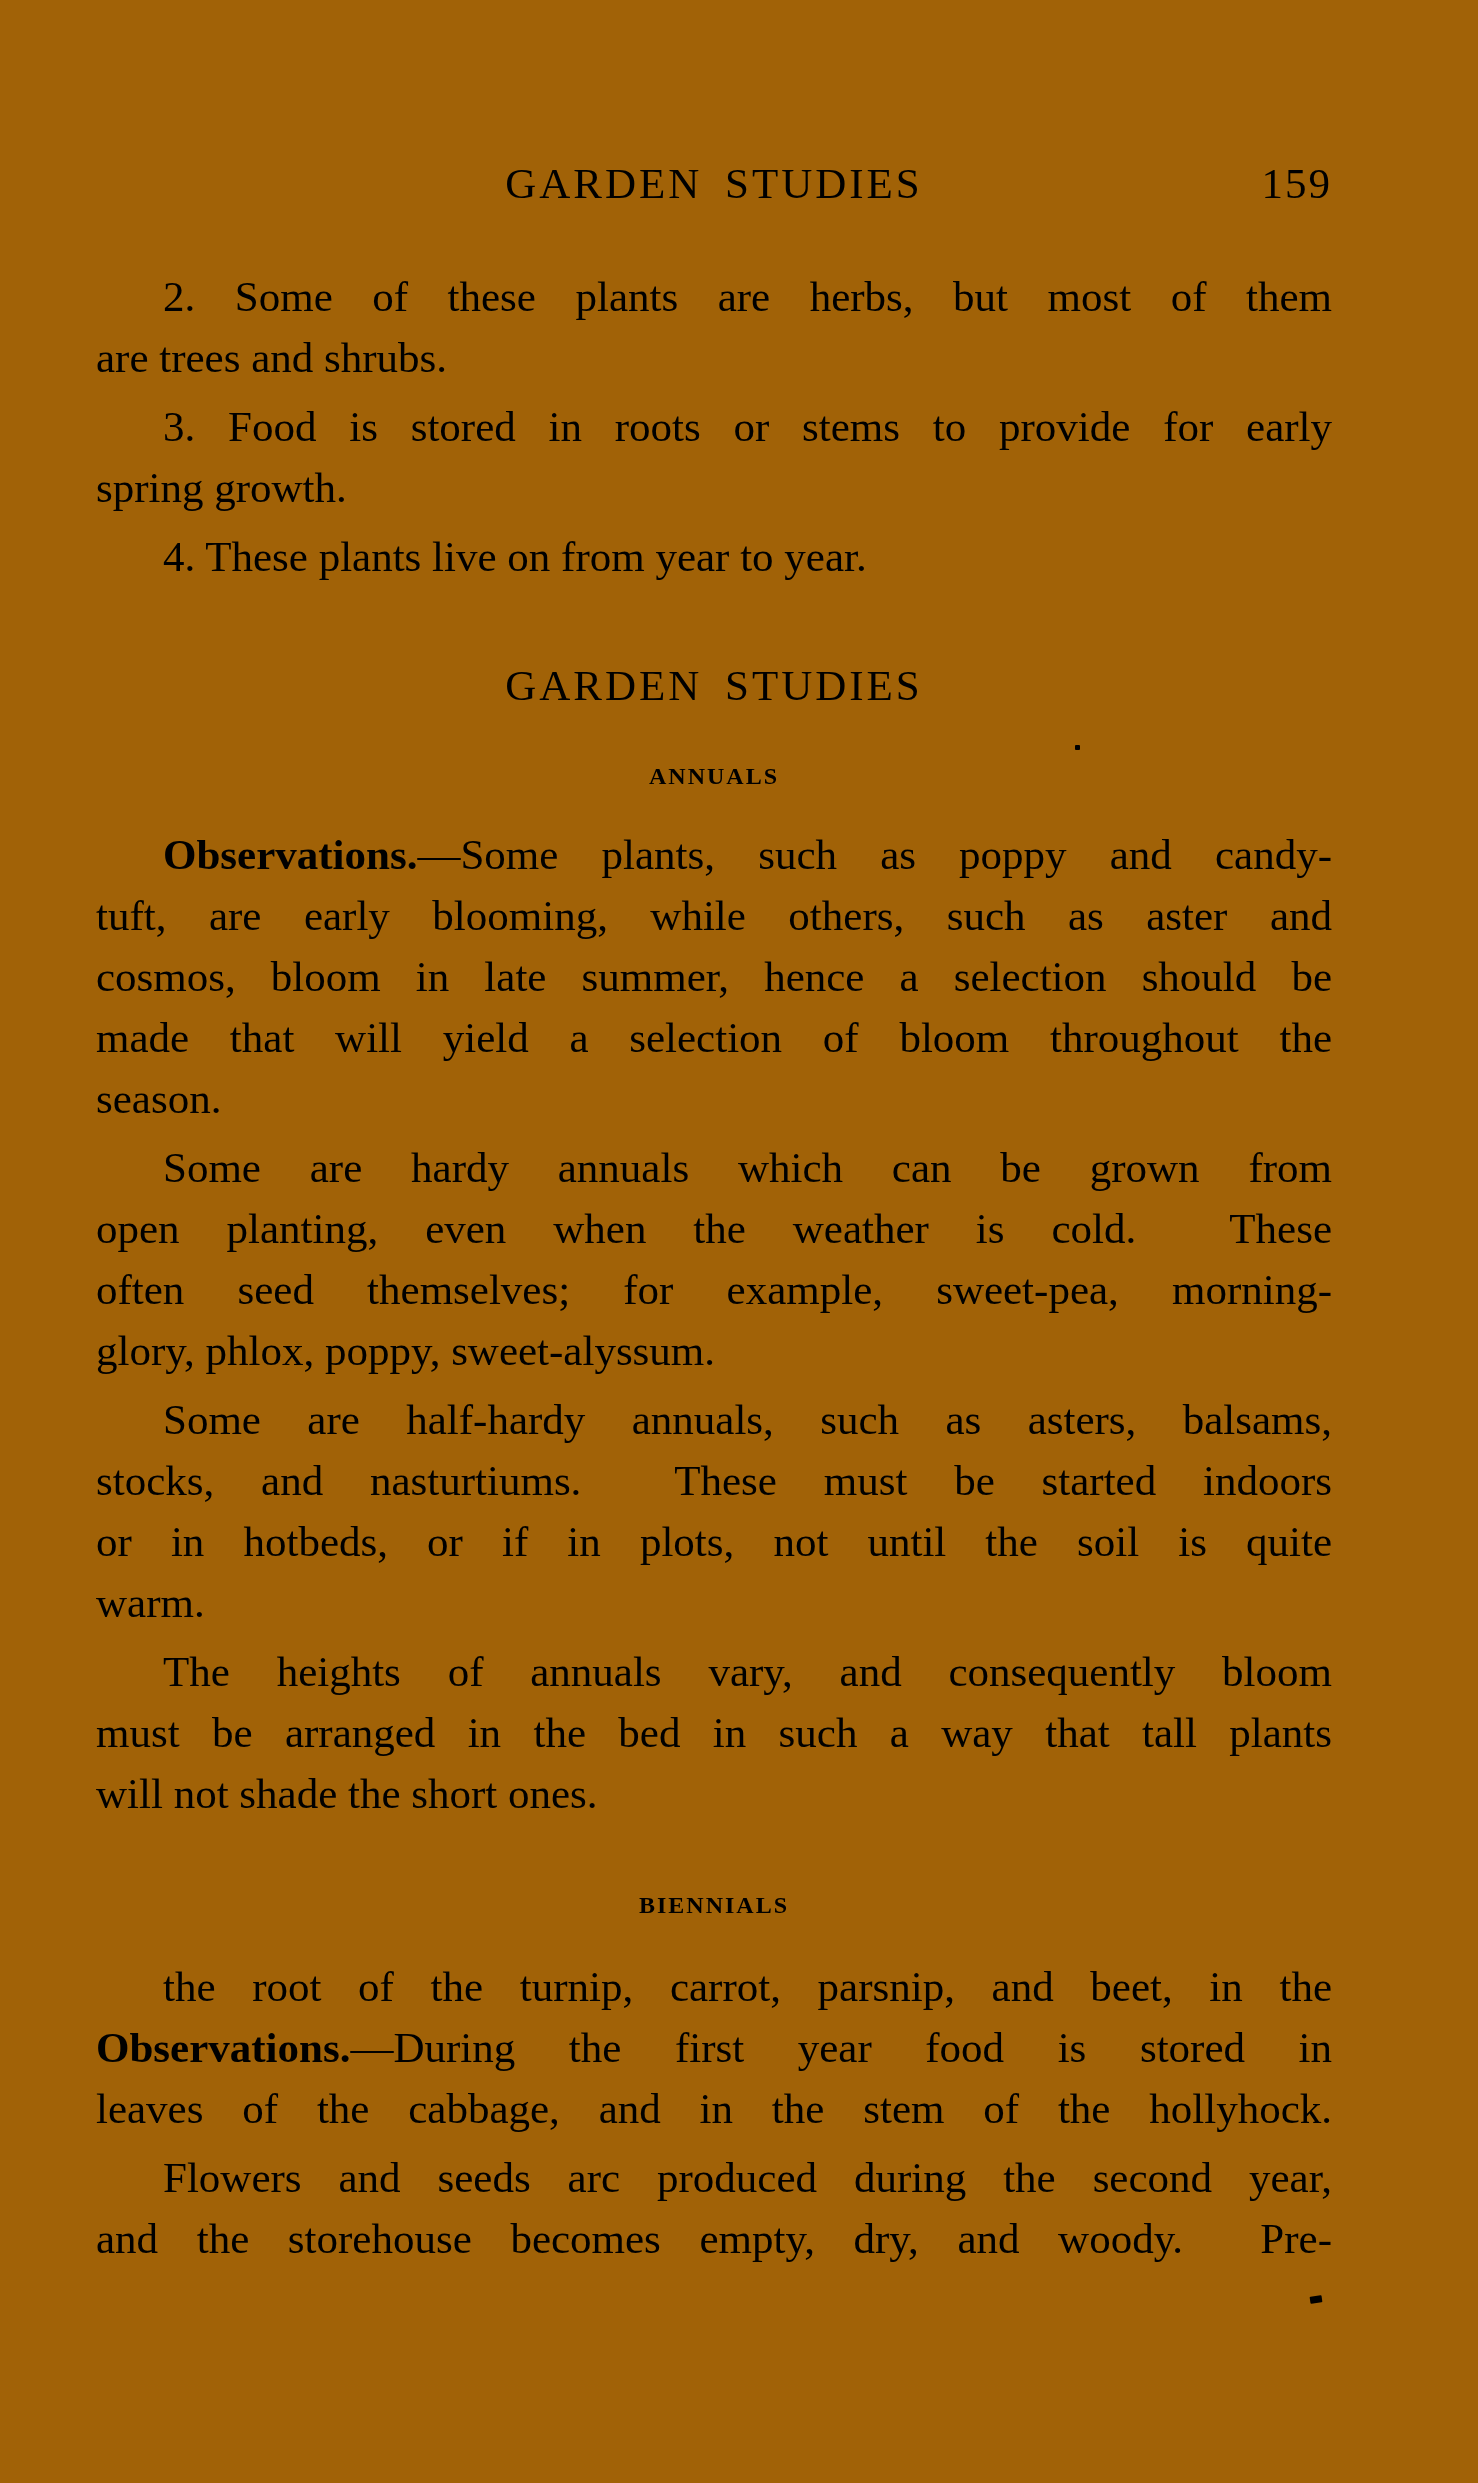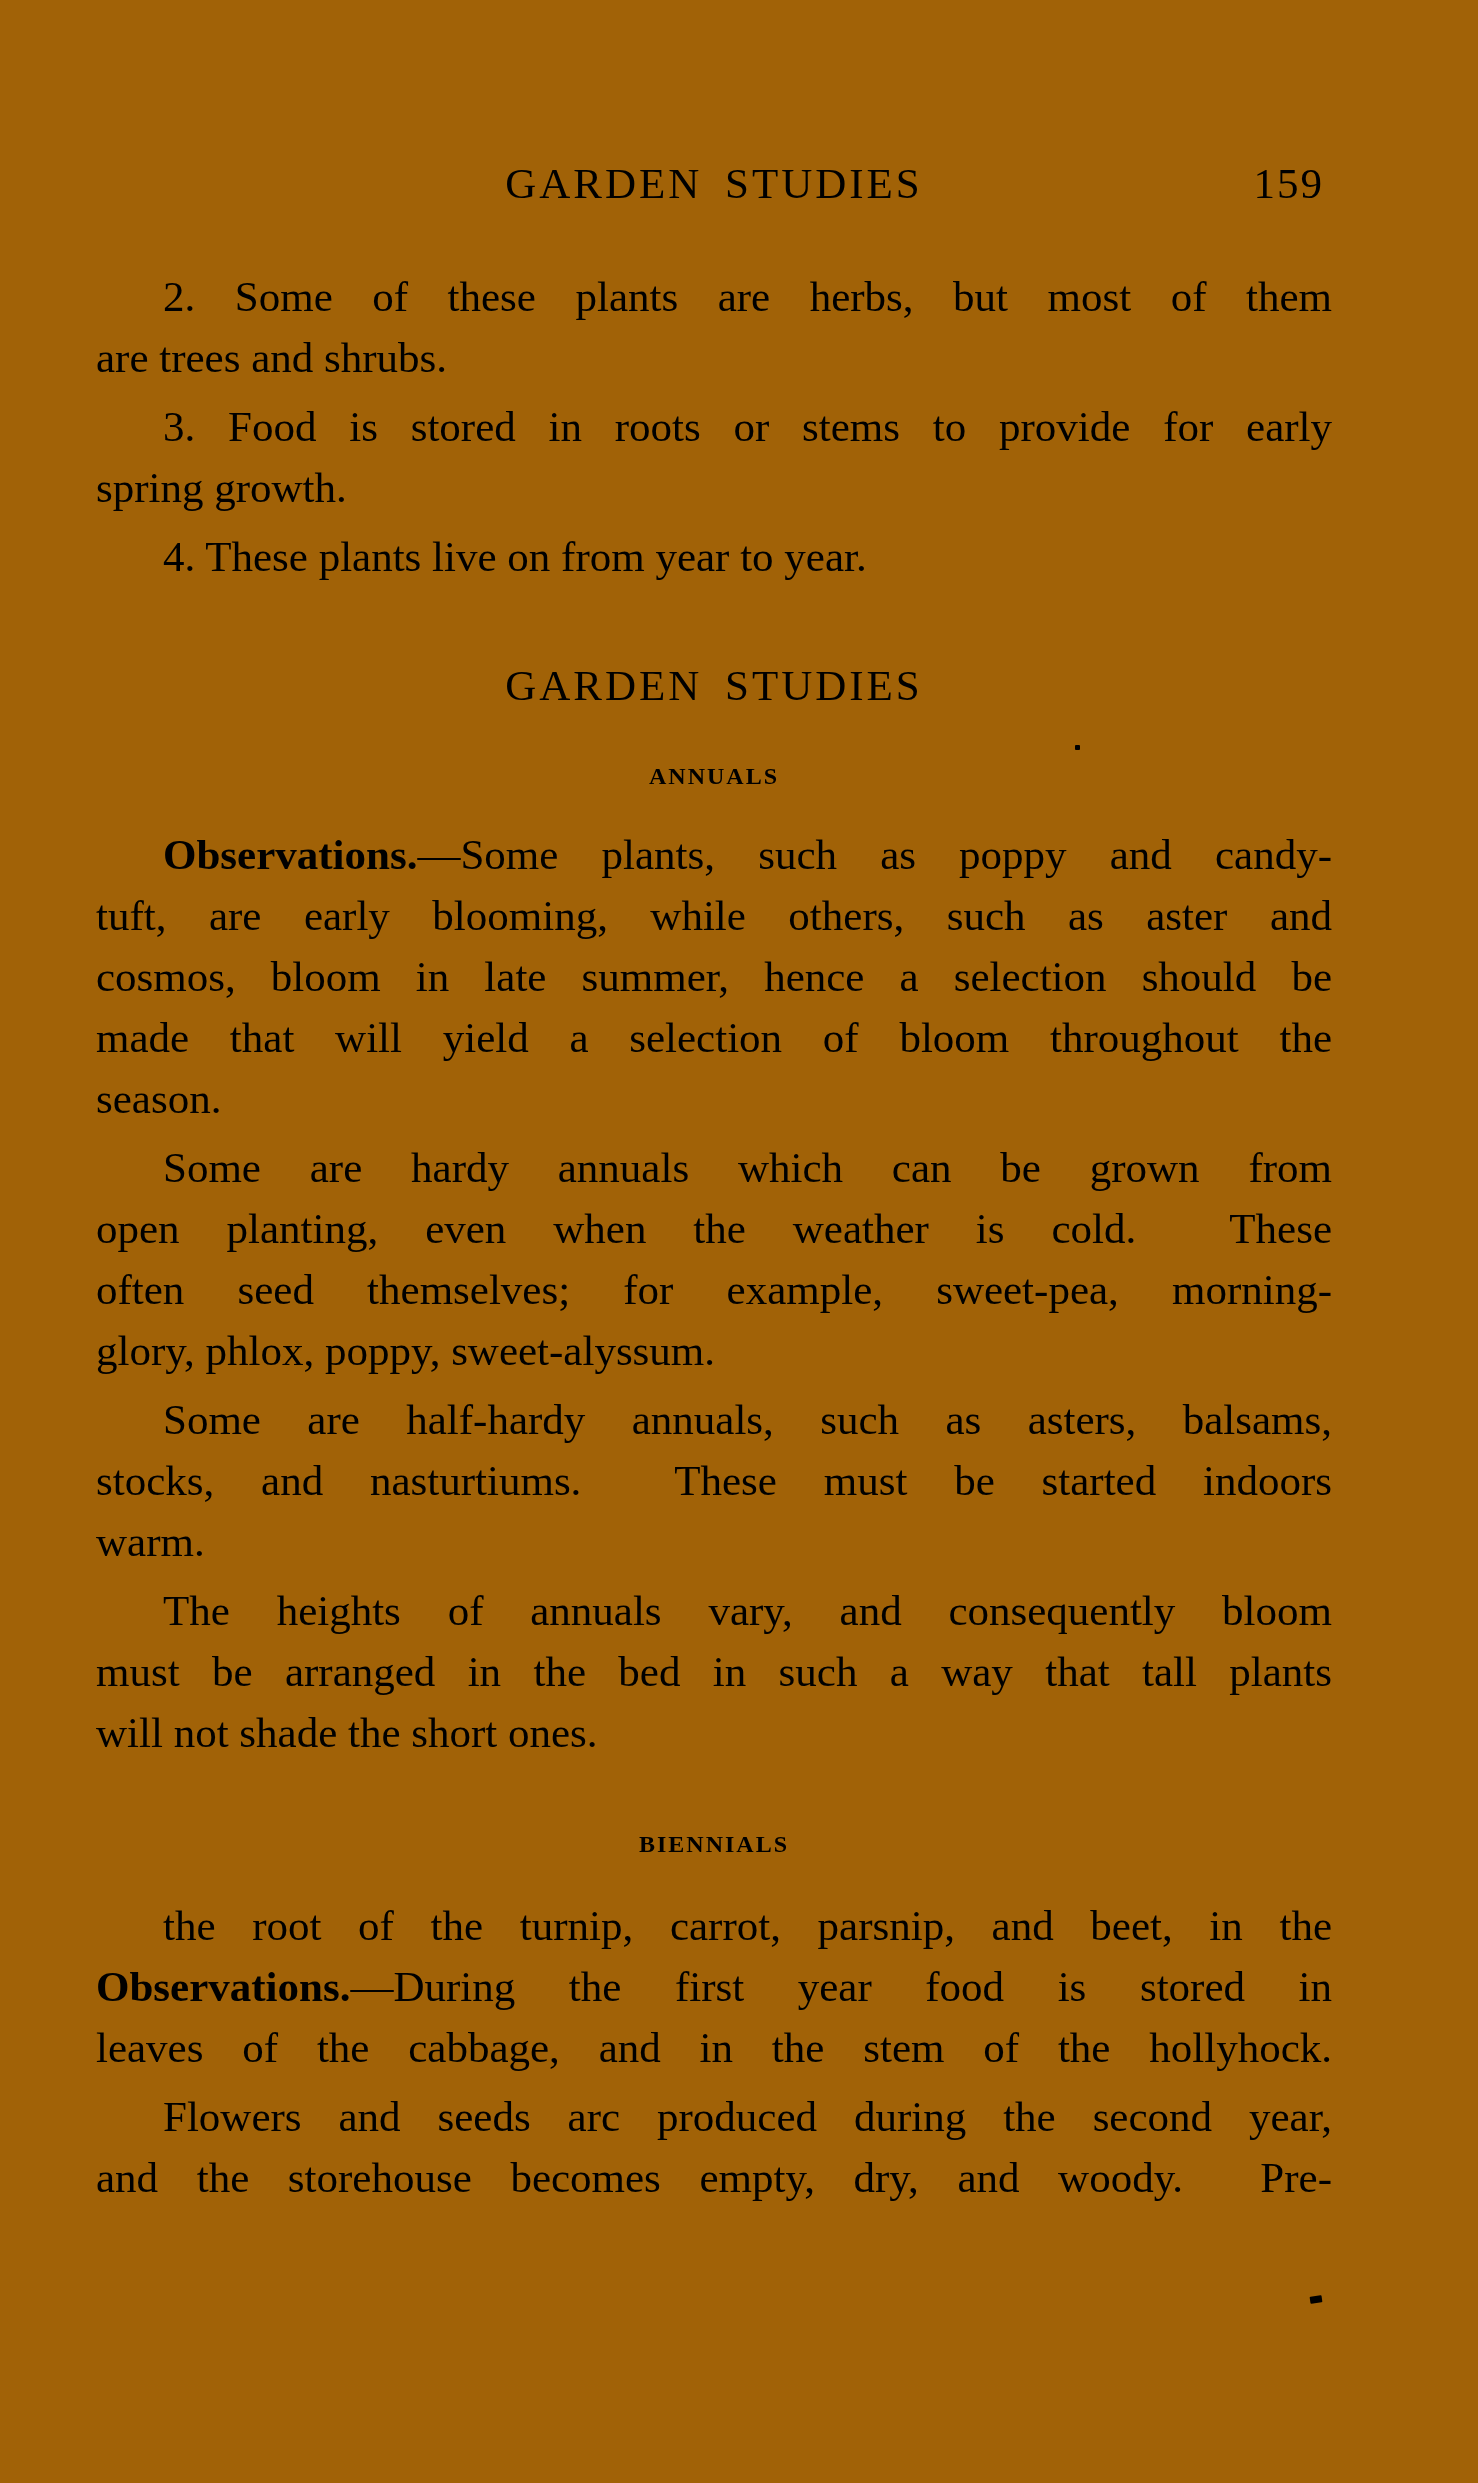--- a/index.html
+++ b/index.html
@@ -17,21 +17,21 @@
     margin: 0 147px 0 96px;
     padding-top: 158px;
     text-align: center;
     font-size: 43px;
     line-height: 51px;
     letter-spacing: 3px;
     word-spacing: 8.9px;
   }
   .page-number {
     position: absolute;
-    right: 8px;
+    right: 0;
     bottom: 0;
     letter-spacing: 2px;
     word-spacing: normal;
     text-align: center;
   }
   .body-text {
     margin: 57px 147px 0 96px;
     font-size: 43px;
     line-height: 61px;
   }
@@ -107,20 +107,21 @@
       </div>
     <div class="para">
         <div class="line">Some are hardy annuals which can be grown from</div>
         <div class="line">open planting, even when the weather is cold.  These</div>
         <div class="line">often seed themselves; for example, sweet-pea, morning-</div>
         <div class="line last">glory, phlox, poppy, sweet-alyssum.</div>
       </div>
     <div class="para">
         <div class="line">Some are half-hardy annuals, such as asters, balsams,</div>
         <div class="line">stocks, and nasturtiums.  These must be started indoors</div>
+        <div class="line">or in hotbeds, or if in plots, not until the soil is quite</div>
         <div class="line last">warm.</div>
       </div>
     <div class="para">
         <div class="line">The heights of annuals vary, and consequently bloom</div>
         <div class="line">must be arranged in the bed in such a way that tall plants</div>
         <div class="line last">will not shade the short ones.</div>
       </div>
 
     <h2 class="section-heading biennials">BIENNIALS</h2>
 

